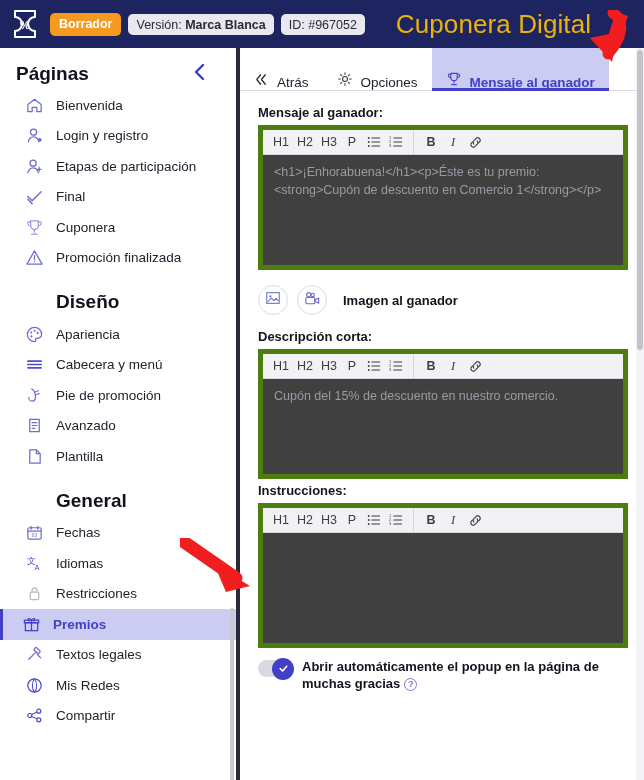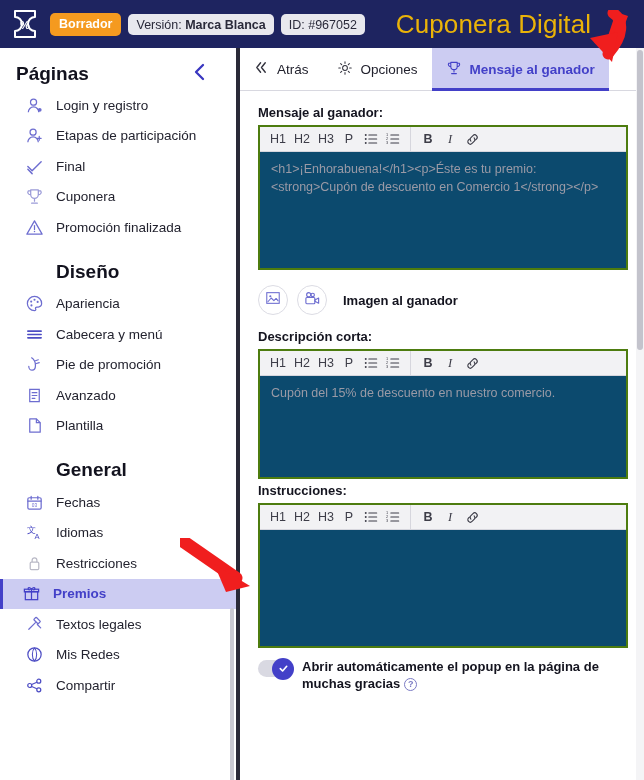--- a/index.html
+++ b/index.html
@@ -63,33 +63,33 @@
     position:absolute; top:48px; left:236px; width:4px; height:732px; background:#2a2a38; z-index:4;
   }
 
   
   .main {
     position:absolute; top:48px; left:240px; width:404px; height:732px;
     background:#fff; overflow:hidden;
   }
   .tabs { display:flex; height:43px; border-bottom:1px solid #d8d8e0; background:#fff; }
   .tab {
-    display:flex; align-items:center; gap:8px; padding:0 14px;
+    display:flex; align-items:flex-end; gap:8px; padding:0 14px;
     font-size:13.5px; color:#22222e; cursor:pointer; position:relative;
   }
   .tab.active { background:#ccccf2; color:#4340c8; font-weight:bold; }
   .tab.active::after {
     content:""; position:absolute; left:0; right:0; bottom:-1px; height:3px; background:#4340c8;
   }
   .tab svg { flex:0 0 auto; }
 
   .pane { padding:14px 16px 0 18px; }
   .field-label { font-size:13px; font-weight:bold; color:#14141f; margin-bottom:5px; }
 
-  .editor { border:2px solid #4d7c0f; background:#0c4a6e; margin-bottom:0; }
+  .editor { border:5px solid #4d7c0f; background:#404040; margin-bottom:0; }
   .editor-toolbar {
     display:flex; align-items:center; height:25px; background:#f2f2f4;
     border-bottom:1px solid #d6d6dd; padding:0 6px; gap:0;
   }
   .tb-btn {
     display:flex; align-items:center; justify-content:center;
     min-width:22px; height:24px; padding:0 4px;
     font-size:12.5px; color:#3d3d48; cursor:pointer;
   }
   .tb-sep { width:1px; height:25px; background:#d6d6dd; margin:0 6px; }
@@ -160,20 +160,28 @@
         <span style="cursor:pointer;padding-right:14px;">
           <svg width="14" height="20" viewBox="0 0 14 20">
               <path d="M11 3 L4 10 L11 17" fill="none" stroke="#3a37c0" stroke-width="2.3" stroke-linecap="round" stroke-linejoin="round"></path>
             </svg>
         </span>
       </div>
 
       <div class="sb-item">
         <span class="ic">
           <svg width="19" height="19" viewBox="0 0 20 20">
+              <path d="M3 9 L10 3.5 L17 9 V16.5 H12.5 V12 H7.5 V16.5 H3 Z" fill="none" stroke="#6d6dd0" stroke-width="1.3" stroke-linejoin="round"></path>
+            </svg>
+        </span>
+        <span>Bienvenida</span>
+      </div>
+      <div class="sb-item">
+        <span class="ic">
+          <svg width="19" height="19" viewBox="0 0 20 20">
               <circle cx="9" cy="6.5" r="3.2" fill="none" stroke="#6d6dd0" stroke-width="1.3"></circle>
               <path d="M3.5 17 a5.5 5.5 0 0 1 11 0" fill="none" stroke="#6d6dd0" stroke-width="1.3"></path>
               <circle cx="15.5" cy="14.5" r="2" fill="#6d6dd0"></circle>
             </svg>
         </span>
         <span>Login y registro</span>
       </div>
       <div class="sb-item">
         <span class="ic">
           <svg width="19" height="19" viewBox="0 0 20 20">

